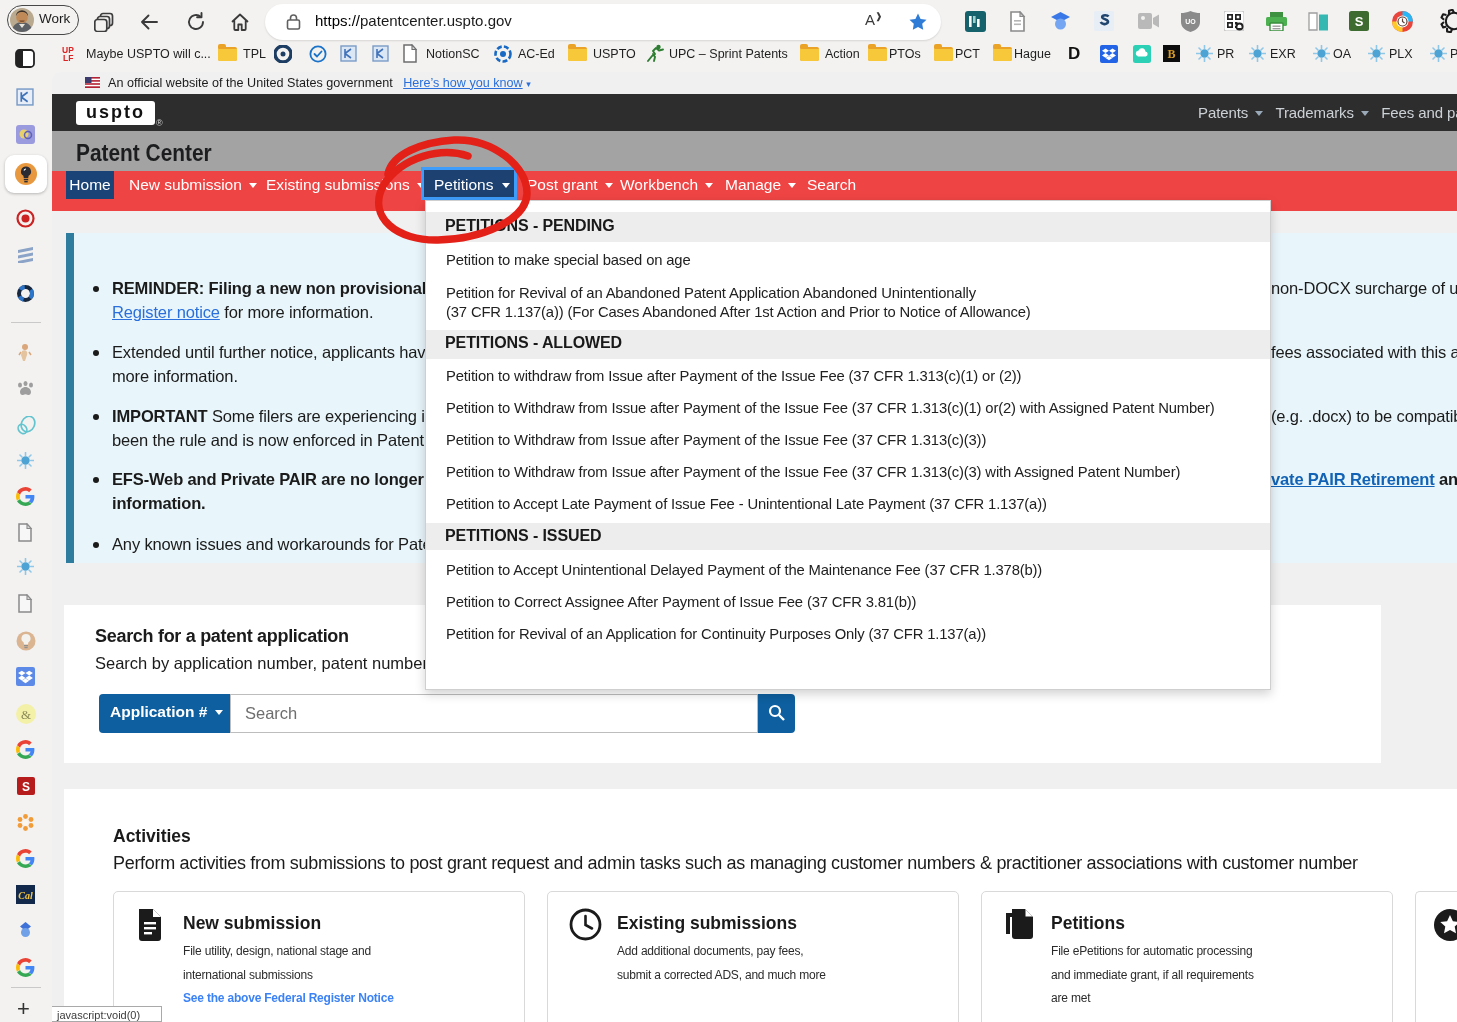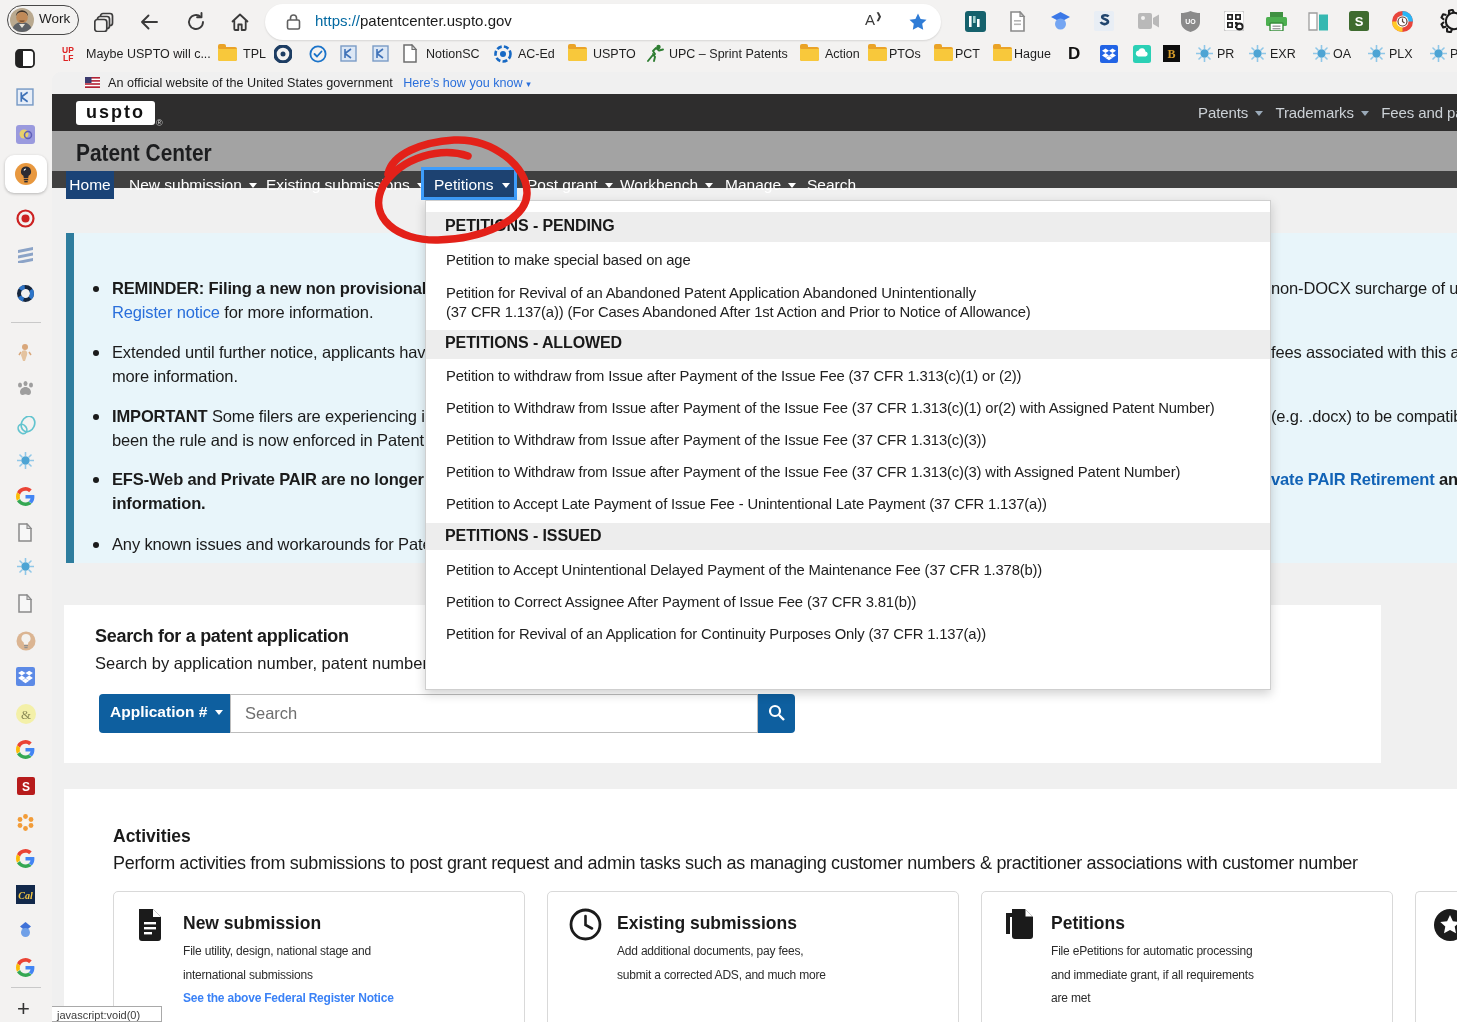--- a/index.html
+++ b/index.html
@@ -11,29 +11,29 @@
 .fold{position:absolute;width:19px;height:14px;background:#eaa327;border-radius:2px}
 .fold:before{content:"";position:absolute;top:-3px;left:0;width:8px;height:4px;background:#eaa327;border-radius:2px 2px 0 0}
 .fold:after{content:"";position:absolute;top:1.5px;left:0;width:19px;height:12.5px;background:#f8c83b;border-radius:0 0 2px 2px}
 .ast{width:17px;height:17px}
 .bmt{top:46px;font-size:12.5px;color:#1f1f1f;line-height:17px;white-space:nowrap}
 .sep{position:absolute;left:11px;width:30px;height:1px;background:#c9c9c9}
 
 #banner{position:absolute;left:0;top:0;width:1405px;height:22px;background:#f0f0f0}
 #blackbar{position:absolute;left:0;top:22px;width:1405px;height:37px;background:#2e2d2d}
 #hband{position:absolute;left:0;top:59px;width:1405px;height:40px;background:#a3a3a3}
-#nav{position:absolute;left:0;top:99px;width:1405px;height:17px;background:#404040}
+#nav{position:absolute;left:0;top:99px;width:1405px;height:40px;background:#ef4444}
 .navitem{position:absolute;top:0;height:28px;line-height:28px;color:#fff;font-size:15.5px;white-space:nowrap}
 .caret{display:inline-block;width:0;height:0;border-left:4.5px solid transparent;border-right:4.5px solid transparent;border-top:5px solid #fff;vertical-align:2px;margin-left:7px}
 
 #alert{position:absolute;left:14px;top:161px;width:1391px;height:330px;background:#e8f5fa;border-left:8px solid #2e7d9e}
 .bl{position:absolute;white-space:nowrap;font-size:16.5px;color:#1b1b1b;line-height:24px;letter-spacing:-0.15px}
 .bl b{font-weight:bold}
 .dot{position:absolute;width:6px;height:6px;border-radius:50%;background:#1b1b1b}
-a.lk{color:#2a6fdb;}
+a.lk{color:#2a6fdb;text-decoration:underline}
 
 #searchcard{position:absolute;left:12px;top:533px;width:1317px;height:158px;background:#fff}
 
 #actcard{position:absolute;left:12px;top:717px;width:1393px;height:233px;background:#fff}
 .card{position:absolute;top:102px;height:200px;background:#fff;border:1px solid #d9d9d9;border-radius:5px}
 .ctitle{position:absolute;font-size:17.5px;font-weight:bold;color:#1b1b1b;white-space:nowrap}
 
 .cbody{position:absolute;font-size:12px;color:#2b2b2b;line-height:23.5px;white-space:nowrap;letter-spacing:-0.2px}
 
 #dd{position:absolute;left:373px;top:128px;width:846px;height:490px;background:#fff;border:1px solid #cfcfcf;box-shadow:0 4px 10px rgba(0,0,0,.18);box-sizing:border-box}
@@ -83,21 +83,21 @@
 
     <svg class="abs" style="left:230px;top:12px" width="20" height="20" viewBox="0 0 20 20">
         <path d="M2.5 9.5 L10 2.5 l7.5 7 M4.3 8.5 V17 a1 1 0 0 0 1 1 h3 v-5.5 h3.4 V18 h3 a1 1 0 0 0 1-1 V8.5" fill="none" stroke="#3a3a3a" stroke-width="1.8" stroke-linecap="round" stroke-linejoin="round"></path>
       </svg>
 
     <div class="abs" style="left:265px;top:4px;width:676px;height:36px;background:#fff;border-radius:18px;box-shadow:0 1px 2px rgba(0,0,0,.12)">
       <svg class="abs" style="left:20px;top:9px" width="17" height="18" viewBox="0 0 17 18">
           <rect x="2.5" y="7" width="12" height="9" rx="1.5" fill="none" stroke="#606060" stroke-width="1.6"></rect>
           <path d="M5.5 7 V5 a3 3 0 0 1 6 0 v2" fill="none" stroke="#606060" stroke-width="1.6"></path>
         </svg>
-      <div class="abs" style="left:50px;top:8px;font-size:15px"><span style="color:#0369a1">https://</span><span style="color:#1b1b1b">patentcenter.uspto.gov</span></div>
+      <div class="abs" style="left:50px;top:8px;font-size:15px"><span style="color:#000000">https://</span><span style="color:#1b1b1b">patentcenter.uspto.gov</span></div>
 
       <div class="abs" style="left:600px;top:7px;font-size:15px;color:#3a3a3a">A<span style="font-size:9px;vertical-align:6px">❱</span></div>
 
       <svg class="abs" style="left:643px;top:8px" width="20" height="20" viewBox="0 0 20 20">
           <path d="M10 1.5 l2.6 5.4 5.9 .8 -4.3 4.1 1 5.9 -5.2-2.8 -5.2 2.8 1-5.9 -4.3-4.1 5.9-.8 z" fill="#2f7cd6"></path>
         </svg>
     </div>
 
     <svg class="abs" style="left:965px;top:11px" width="21" height="21" viewBox="0 0 21 21">
         <rect width="21" height="21" rx="3" fill="#15616c"></rect>

